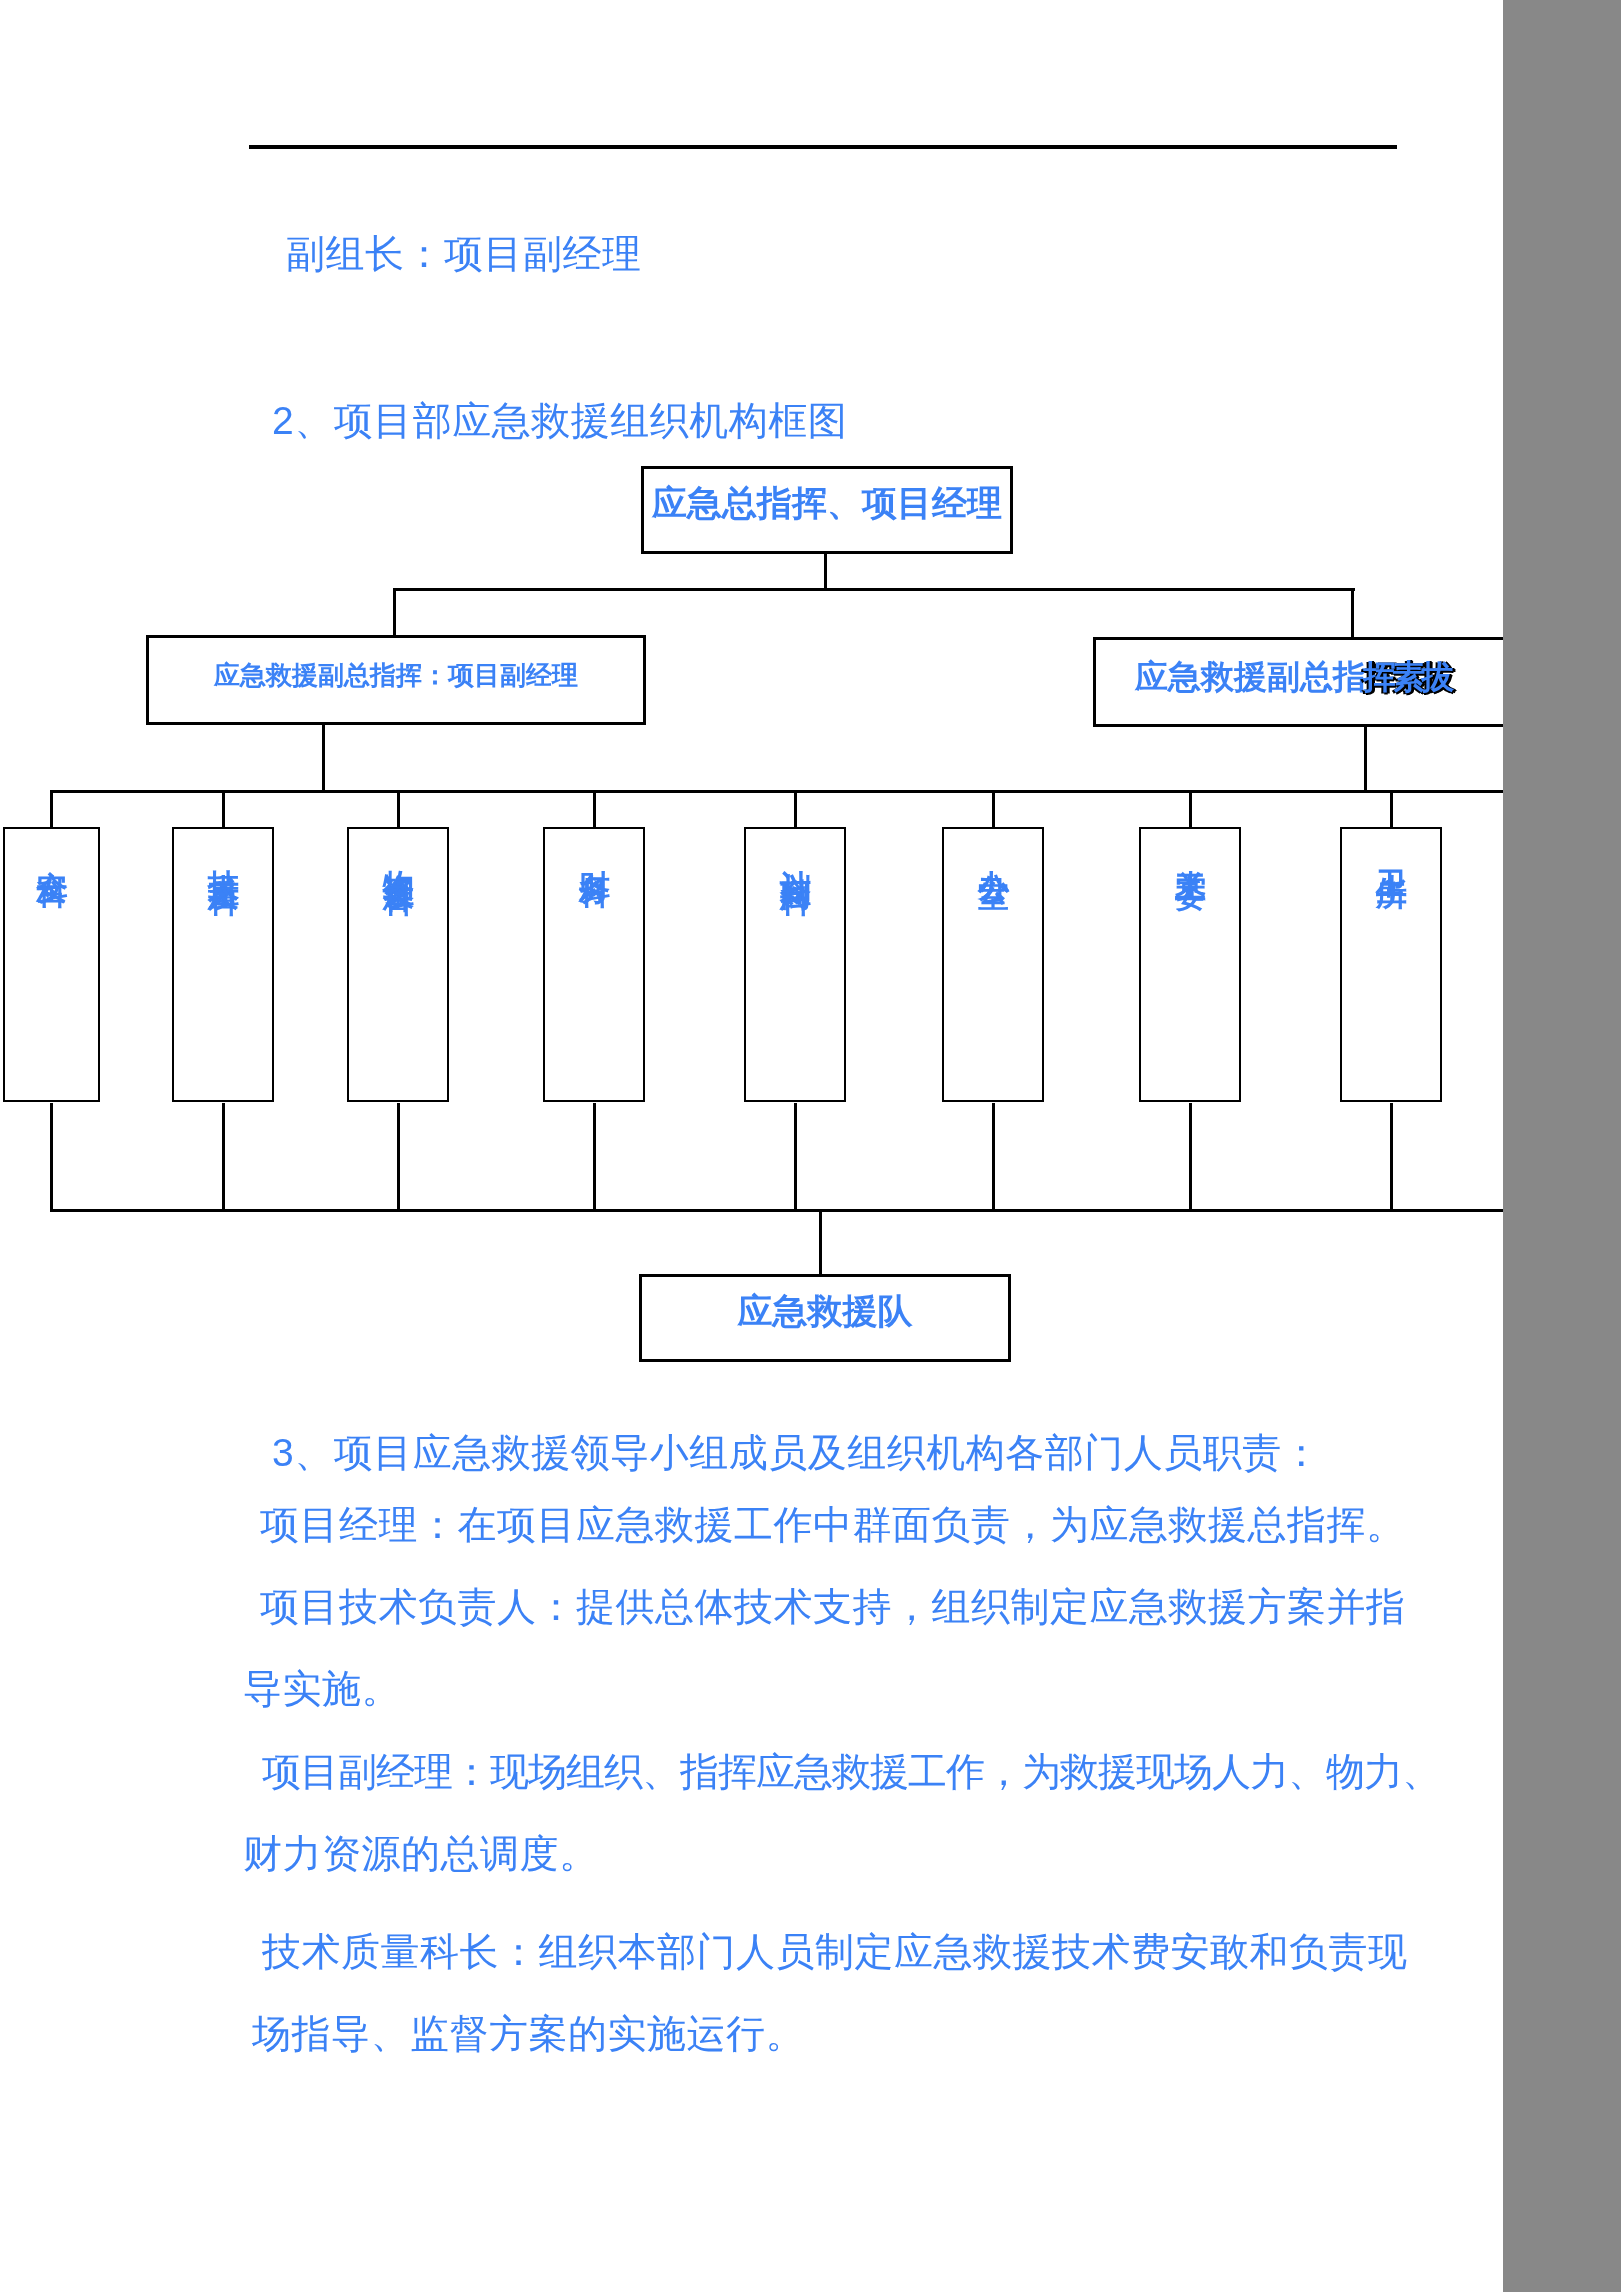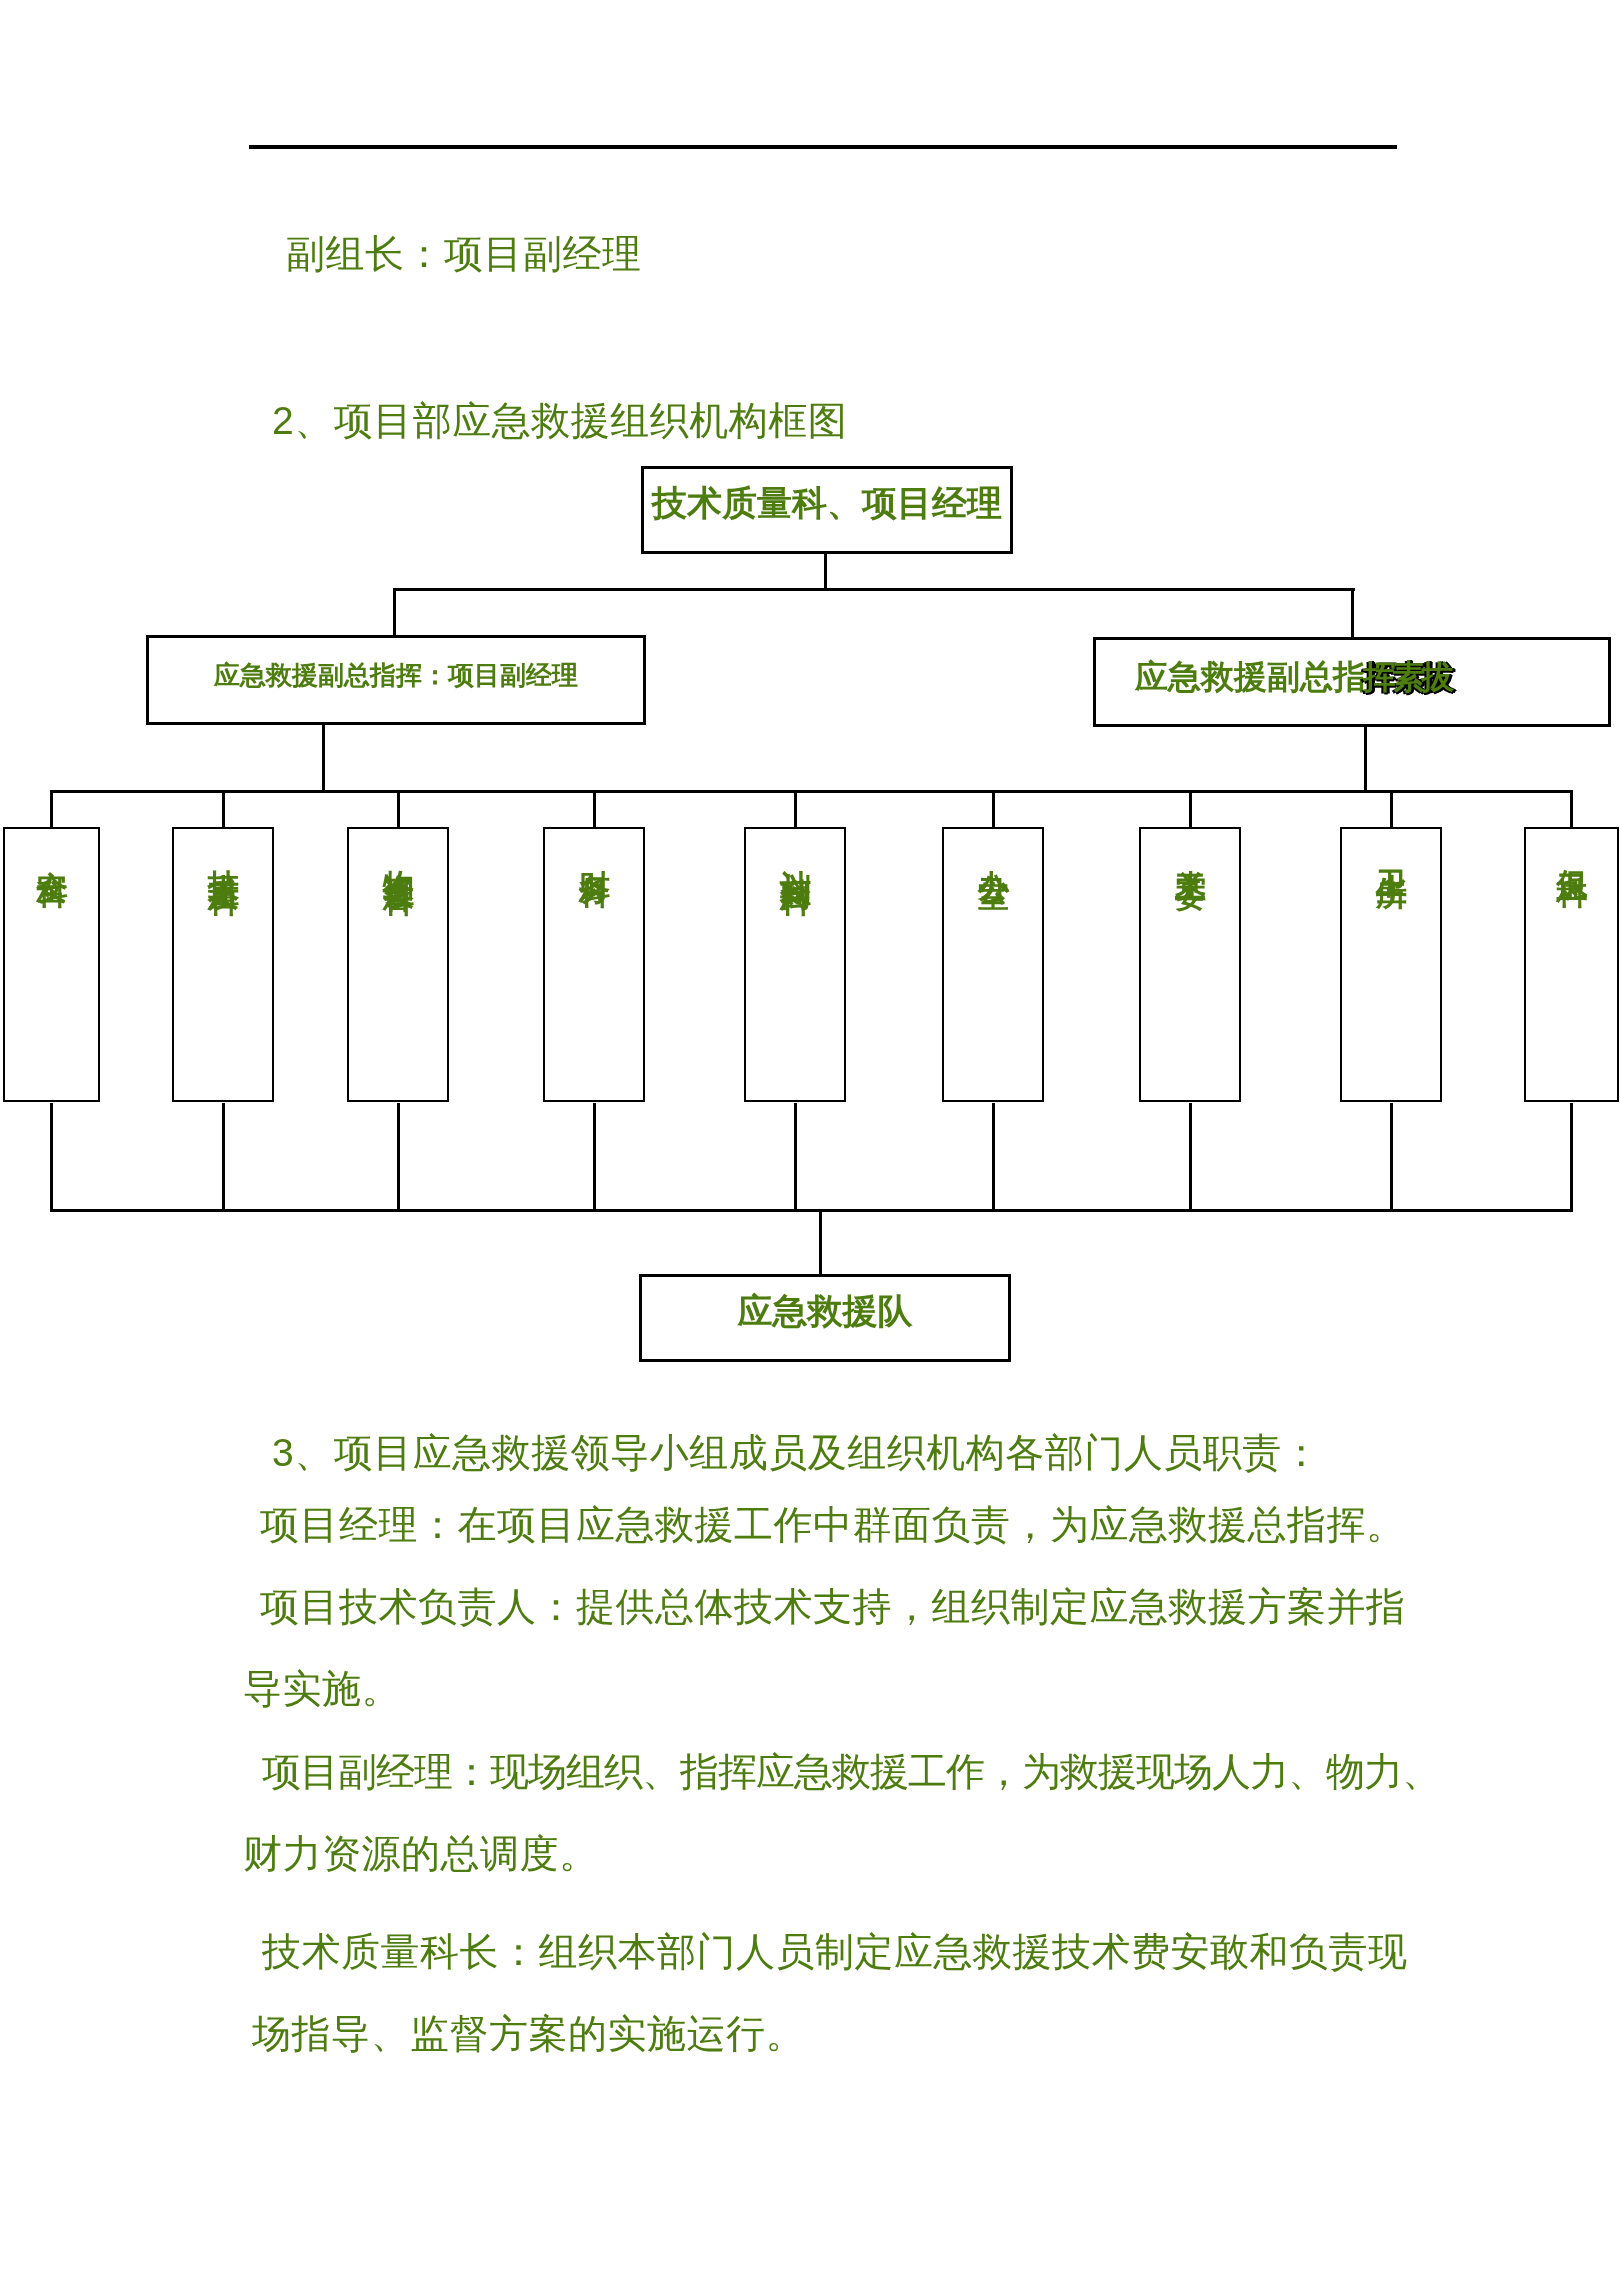--- a/index.html
+++ b/index.html
@@ -1,21 +1,21 @@
 <!DOCTYPE html>
 <html><head>
 <meta charset="utf-8">
 <style>
   html,body{margin:0;padding:0;background:#888;}
   .page{
     position:relative;
-    width:1621px;height:2293px;
+    width:1503px;height:2293px;
     background:#ffffff;
     font-family:"Liberation Sans","DejaVu Sans",sans-serif;
-    color:#4d7c0f;
+    color:#3b82f6;
     overflow:hidden;
   }
   .rule{position:absolute;background:#000;}
   .ln{position:absolute;background:#000;}
   .txt{
     position:absolute;
     font-size:39px;
     line-height:51px;
     white-space:nowrap;
     letter-spacing:0.5px;
@@ -67,21 +67,21 @@
 <body>
 
 <div class="page">
 
   <div class="rule" style="left:249px;top:145px;width:1148px;height:3.9px;"></div>
 
   <div class="txt" style="left:286px;top:228px;">副组长：项目副经理</div>
   <div class="txt" style="left:272px;top:395px;">2、项目部应急救援组织机构框图</div>
 
   <div class="box" style="left:641px;top:466px;width:372px;height:88px;">
-    <span class="blabel">技术质量科、项目经理</span>
+    <span class="blabel">应急总指挥、项目经理</span>
   </div>
 
   <div class="ln" style="left:824px;top:554px;width:2.9px;height:37px;"></div>
   <div class="ln" style="left:393px;top:588px;width:962px;height:2.9px;"></div>
   <div class="ln" style="left:393px;top:588px;width:2.9px;height:49px;"></div>
   <div class="ln" style="left:1351px;top:588px;width:2.9px;height:51px;"></div>
 
   <div class="box deputy-left" style="left:146px;top:635px;width:500px;height:90px;">
     <span class="blabel">应急救援副总指挥：项目副经理</span>
   </div>

